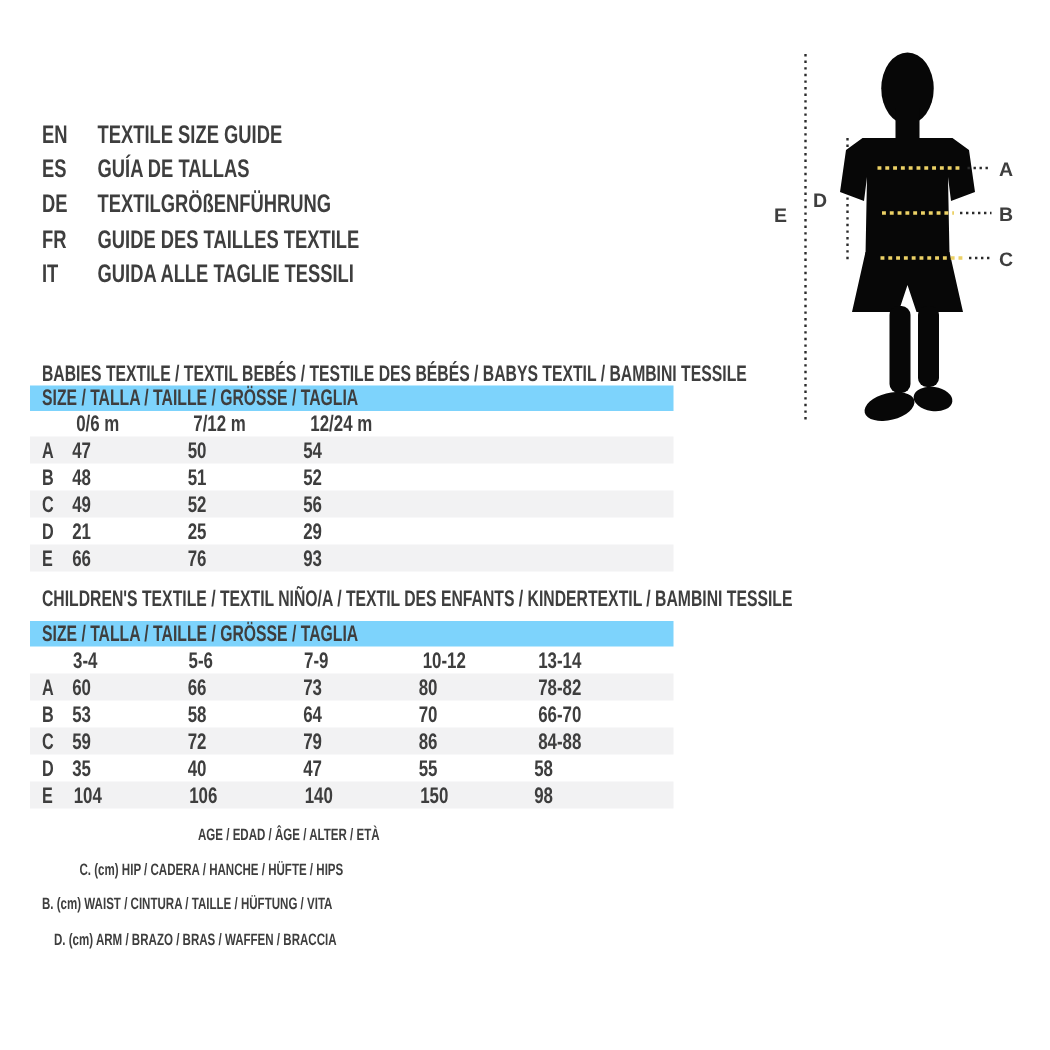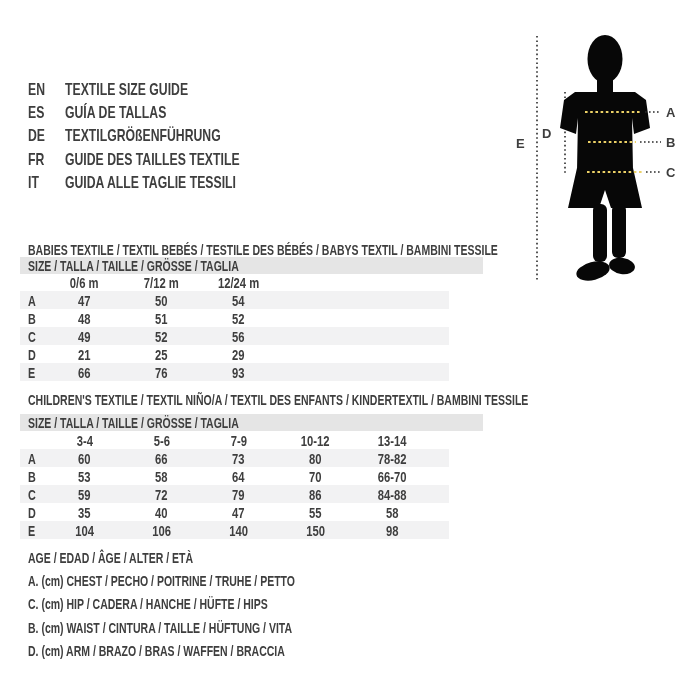--- a/index.html
+++ b/index.html
@@ -16,35 +16,35 @@
   
   .langs{left:28px;top:30px;font-size:17px;line-height:23.2px;margin-top:48px;}
   .lang-row{display:flex;}
   .lang-code{width:37px;flex:0 0 37px;}
 
   
   .sec-title{font-size:15px;line-height:16px;}
 
   
   .size-bar{
-    left:20px;width:463px;height:17px;background:#e5e5e5;
+    left:20px;width:429px;height:17px;background:#7dd3fc;
     display:flex;align-items:center;padding-left:8px;box-sizing:border-box;
     font-size:15px;
   }
 
   
   .tbl{left:20px;width:429px;font-size:15px;}
   .trow{display:flex;align-items:center;height:18px;width:429px;}
   .trow.shade{background:#f2f2f3;}
   .lab{flex:0 0 18px;padding-left:8px;text-align:left;}
-  .cell{flex:0 0 77px;text-align:center;}
+  .cell{flex:0 0 77px;text-align:left;}
   .fill{flex:1 1 auto;}
 
   
-  .legend{left:28px;top:546px;font-size:15px;line-height:23.2px;}
+  .legend{left:28px;top:546px;font-size:11px;line-height:23.2px;text-align:right;}
 
   svg text{font-family:"Liberation Sans",sans-serif;font-weight:700;fill:#3e3e3e;}
 </style>
 </head>
 <body>
 
 <div class="abs langs">
   <div class="lang-row">
     <span class="lang-code"><span class="cond">EN</span></span>
     <span class="cond">TEXTILE SIZE GUIDE</span>
@@ -208,17 +208,16 @@
     <span class="cell"><span class="cond-c">106</span></span>
     <span class="cell"><span class="cond-c">140</span></span>
     <span class="cell"><span class="cond-c">150</span></span>
     <span class="cell"><span class="cond-c">98</span></span>
     <span class="fill"></span>
   </div>
 </div>
 
 <div class="abs legend">
   <div><span class="cond" style="transform:scaleX(0.70);">AGE / EDAD / ÂGE / ALTER / ETÀ</span></div>
-  <div><span class="cond" style="transform:scaleX(0.70);">A. (cm) CHEST / PECHO / POITRINE / TRUHE / PETTO</span></div>
   <div><span class="cond" style="transform:scaleX(0.70);">C. (cm) HIP / CADERA / HANCHE / HÜFTE / HIPS</span></div>
   <div><span class="cond" style="transform:scaleX(0.70);">B. (cm) WAIST / CINTURA / TAILLE / HÜFTUNG / VITA</span></div>
   <div><span class="cond" style="transform:scaleX(0.70);">D. (cm) ARM / BRAZO / BRAS / WAFFEN / BRACCIA</span></div>
 </div>
 
 </body></html>

